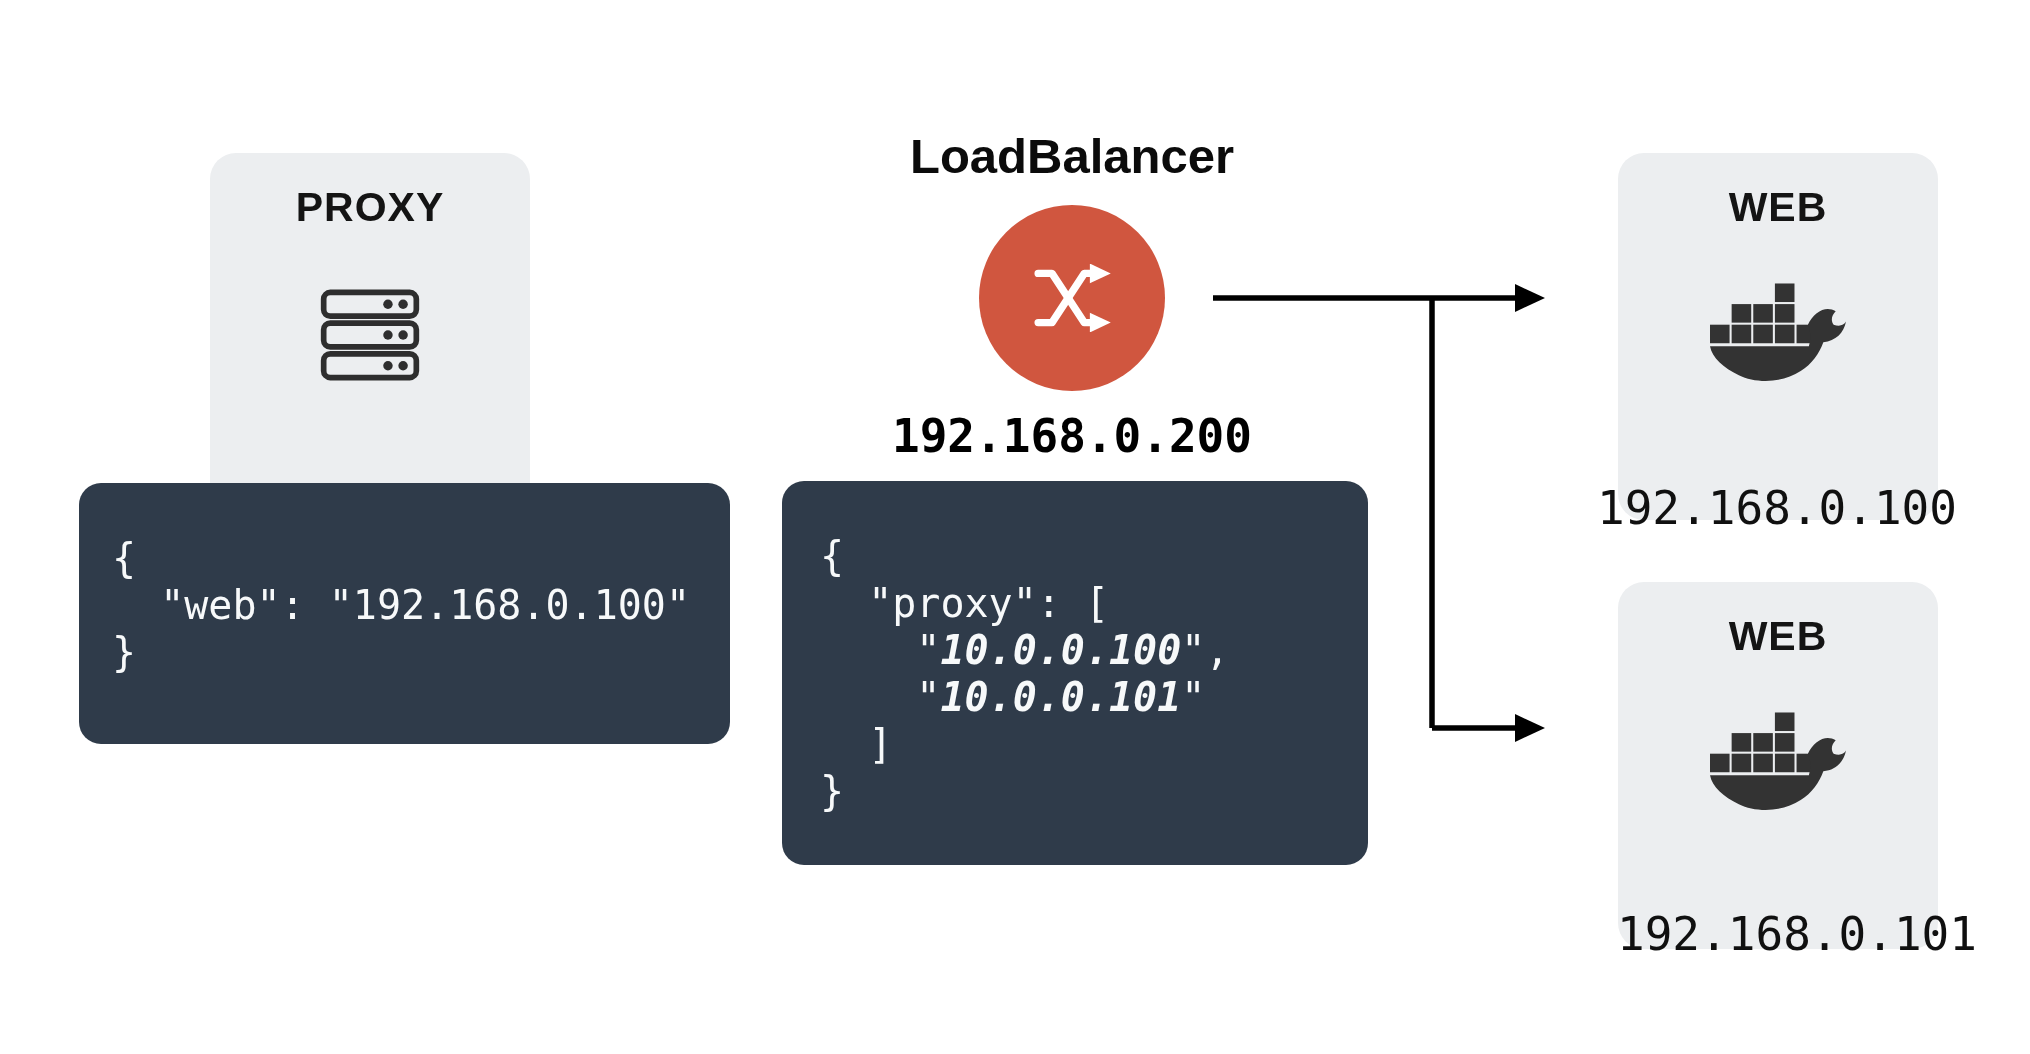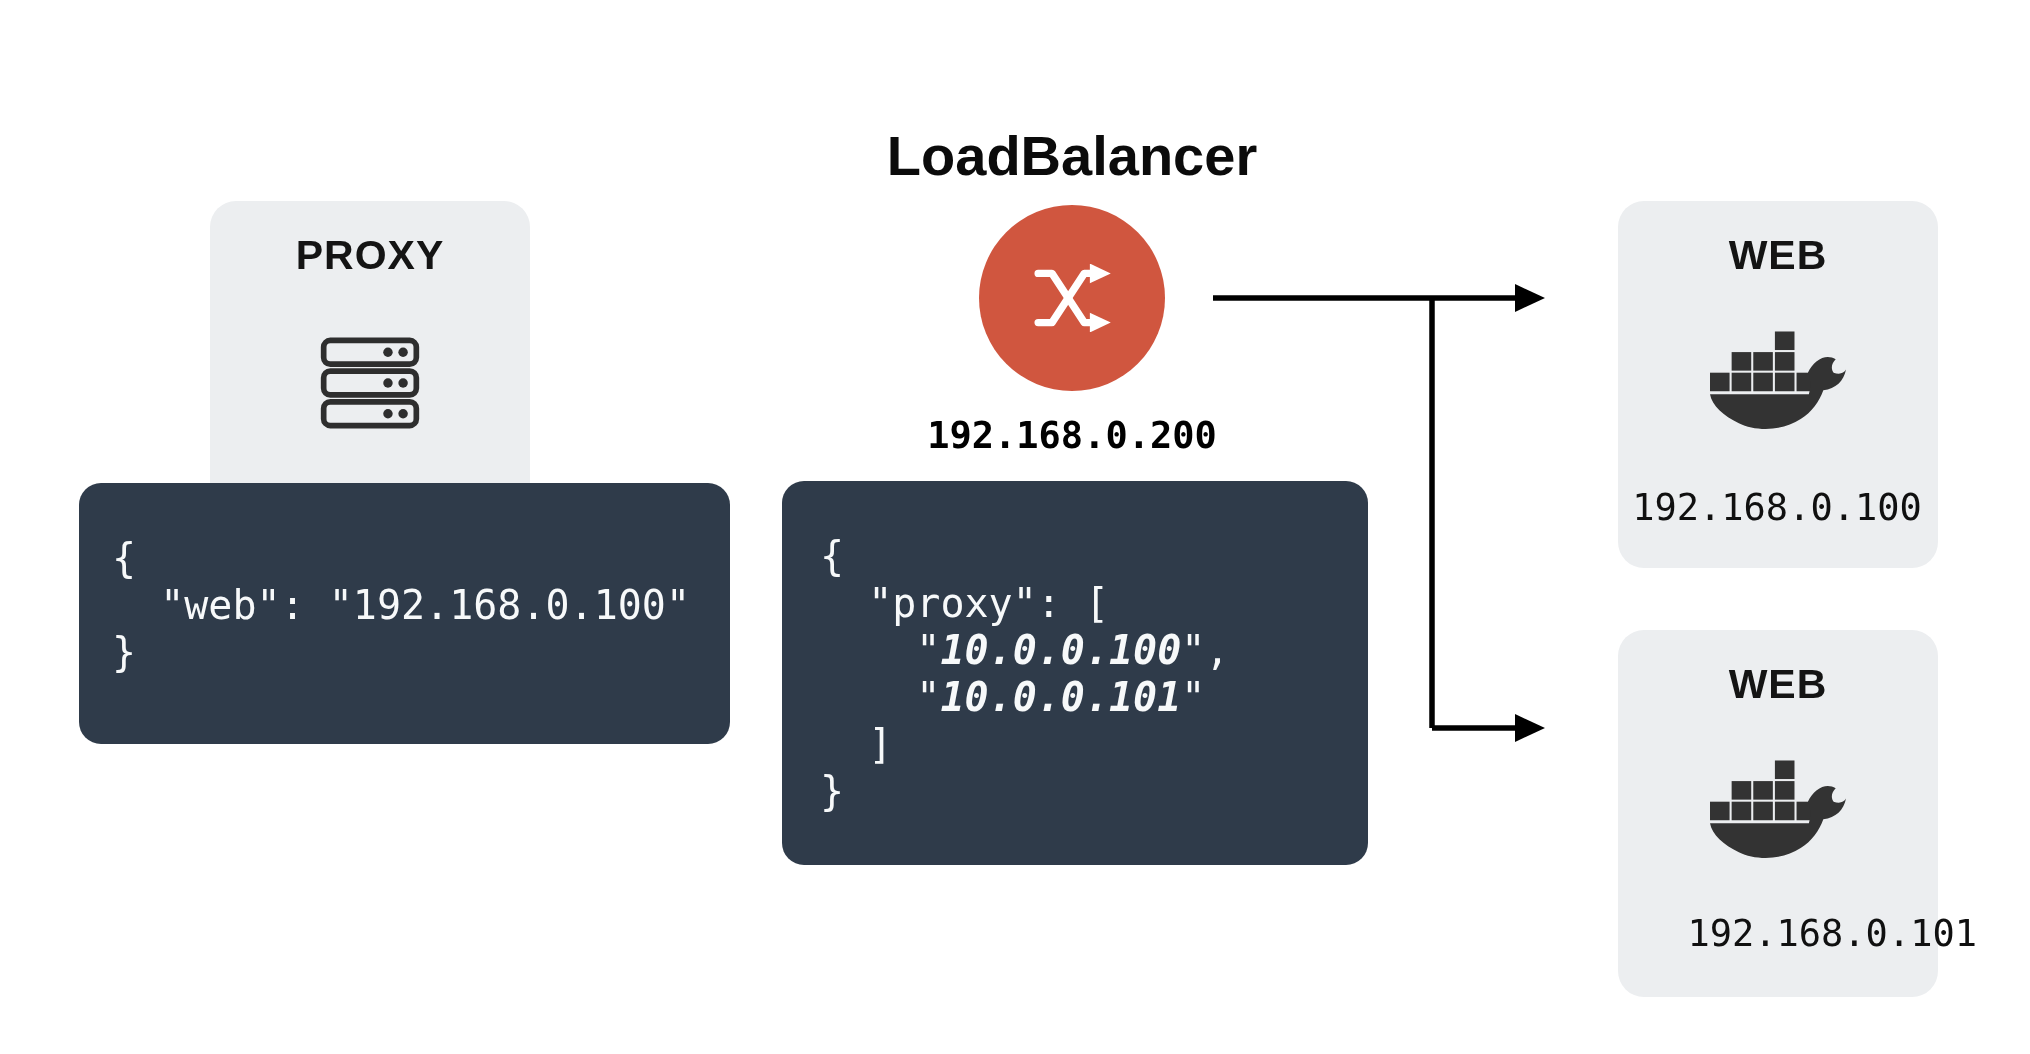--- a/index.html
+++ b/index.html
@@ -9,21 +9,20 @@
     background:#ffffff;
     font-family:"Liberation Sans", sans-serif;
     overflow:hidden;
   }
   
   .panel{
     position:absolute;
     width:320px;height:367px;
     background:#ECEEF0;
     border-radius:26px;
-    margin-top:48px;
   }
   .panel-title{
     position:absolute;top:30px;left:0;right:0;
     text-align:center;
     font-weight:700;font-size:41px;line-height:48px;
     letter-spacing:1px;color:#141414;
   }
   .panel-icon{
     position:absolute;left:50%;transform:translateX(-50%);
   }
@@ -38,32 +37,32 @@
   .code-line{
     font-family:"DejaVu Sans Mono", monospace;
     font-size:40px;line-height:47px;
     white-space:pre;
   }
   .code-line .b{font-weight:700;font-style:italic;}
   
   .lb-title{
     position:absolute;left:872px;top:131px;width:400px;
     text-align:center;
-    font-weight:700;font-size:56px;line-height:50px;color:#0b0b0b;
+    font-weight:700;font-size:49px;line-height:50px;color:#0b0b0b;
   }
   .lb-circle{
     position:absolute;left:979px;top:205px;
     width:186px;height:186px;border-radius:50%;
     background:#D0563F;
     display:flex;align-items:center;justify-content:center;
   }
   .mono-label{
     position:absolute;width:400px;text-align:center;
     font-family:"DejaVu Sans Mono", monospace;
-    font-size:37px;line-height:50px;color:#101010;
+    font-size:46px;line-height:50px;color:#101010;
   }
   .mono-label.bold{font-weight:700;color:#000;}
   .arrows{position:absolute;left:1205px;top:270px;}
 </style>
 </head>
 <body>
 
 <div id="canvas">
 
   <div class="panel" style="left:210px;top:153px;">

